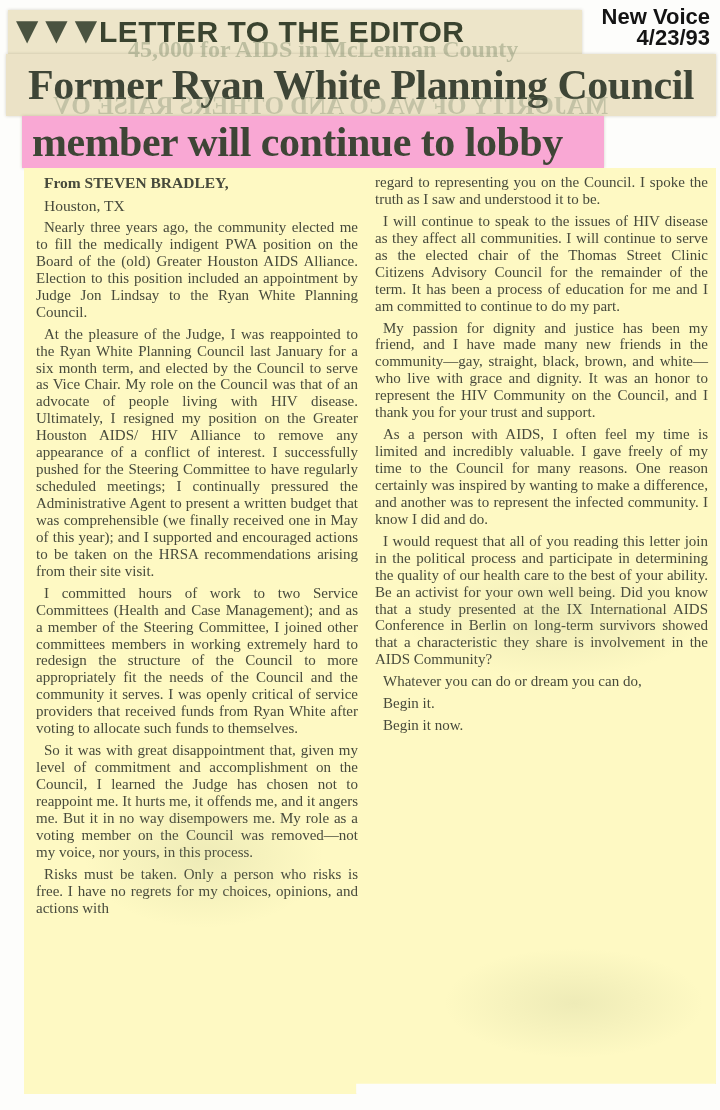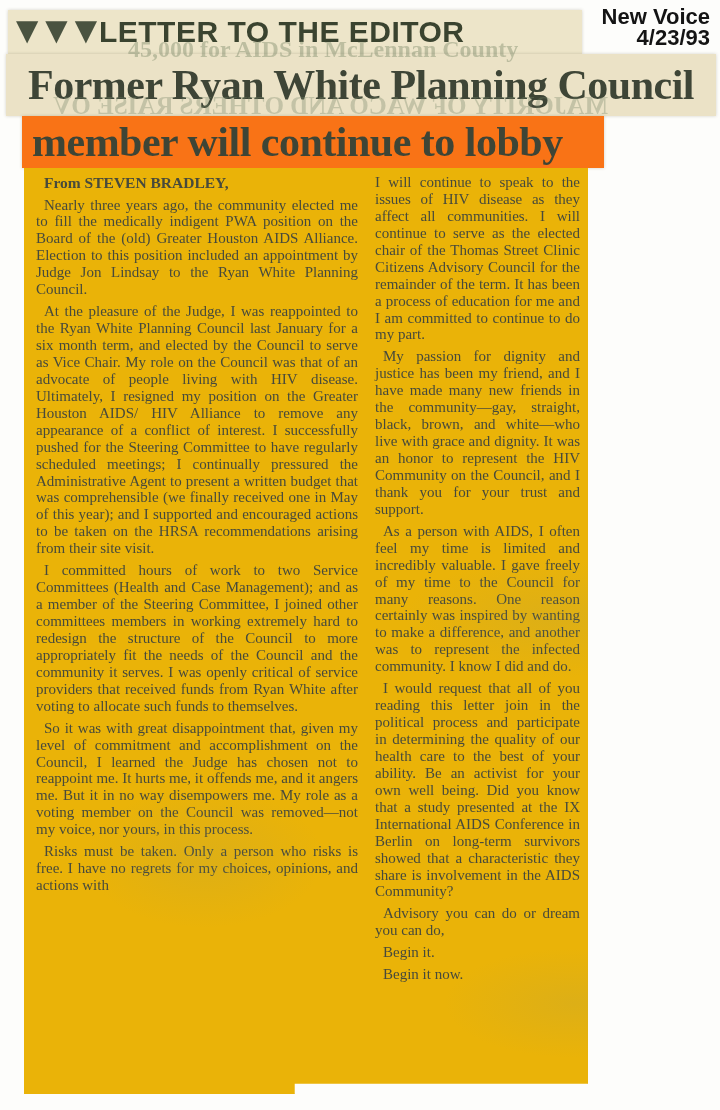--- a/index.html
+++ b/index.html
@@ -23,26 +23,26 @@
     background:#ede5c9;
     display:flex;align-items:center;padding-left:8px;box-sizing:border-box;
   }
   .piece.head1{
     left:6px;top:54px;width:710px;height:62px;
     background:#ebe2c6;
     display:flex;align-items:center;box-sizing:border-box;padding-left:22px;
   }
   .piece.head2{
     left:22px;top:116px;width:582px;height:52px;
-    background:#f97316;
+    background:#f9a8d4;
     display:flex;align-items:center;box-sizing:border-box;padding-left:10px;
   }
   .piece.bodypiece{
-    left:24px;top:168px;width:564px;height:926px;
-    background:#eab308;
+    left:24px;top:168px;width:692px;height:926px;
+    background:#fef9c3;
     box-sizing:border-box;
     padding:6px 8px 0 12px;
     clip-path:polygon(0 0,100% 0,100% 98.9%,48% 98.9%,48% 100%,0 100%);
   }
 
   
   .smudge{position:absolute;border-radius:50%;pointer-events:none;
     background:radial-gradient(closest-side,rgba(140,150,110,.14),rgba(140,150,110,0));}
   .smudge.s1{left:380px;top:390px;width:300px;height:120px;}
   .smudge.s2{left:60px;top:620px;width:240px;height:140px;}
@@ -128,33 +128,35 @@
   <div class="ghost g1">45,000 for AIDS in McLennan County</div>
   <div class="ghost g2">MAJORITY OF WACO AND OTHERS RAISE OV</div>
 
   <div class="piece bodypiece">
     <div class="smudge s1"></div>
     <div class="smudge s2"></div>
     <div class="smudge s3"></div>
     <div class="article">
       <div class="col left">
         <p class="byline">From STEVEN BRADLEY,</p>
+        <p class="byline-loc">Houston, TX</p>
         <div>
             <p>Nearly three years ago, the community elected me to fill the medically indigent PWA position on the Board of the (old) Greater Houston AIDS Alliance. Election to this position included an appointment by Judge Jon Lindsay to the Ryan White Planning Council.</p>
             <p>At the pleasure of the Judge, I was reappointed to the Ryan White Planning Council last January for a six month term, and elected by the Council to serve as Vice Chair. My role on the Council was that of an advocate of people living with HIV disease. Ultimately, I resigned my position on the Greater Houston AIDS/ HIV Alliance to remove any appearance of a conflict of interest. I successfully pushed for the Steering Committee to have regularly scheduled meetings; I continually pressured the Administrative Agent to present a written budget that was comprehensible (we finally received one in May of this year); and I supported and encouraged actions to be taken on the HRSA recommendations arising from their site visit.</p>
             <p>I committed hours of work to two Service Committees (Health and Case Management); and as a member of the Steering Committee, I joined other committees members in working extremely hard to redesign the structure of the Council to more appropriately fit the needs of the Council and the community it serves. I was openly critical of service providers that received funds from Ryan White after voting to allocate such funds to themselves.</p>
             <p>So it was with great disappointment that, given my level of commitment and accomplishment on the Council, I learned the Judge has chosen not to reappoint me. It hurts me, it offends me, and it angers me. But it in no way disempowers me. My role as a voting member on the Council was removed—not my voice, nor yours, in this process.</p>
             <p>Risks must be taken. Only a person who risks is free. I have no regrets for my choices, opinions, and actions with</p>
           </div>
       </div>
       <div class="col right">
+          <p>regard to representing you on the Council. I spoke the truth as I saw and understood it to be.</p>
           <p>I will continue to speak to the issues of HIV disease as they affect all communities. I will continue to serve as the elected chair of the Thomas Street Clinic Citizens Advisory Council for the remainder of the term. It has been a process of education for me and I am committed to continue to do my part.</p>
           <p>My passion for dignity and justice has been my friend, and I have made many new friends in the community—gay, straight, black, brown, and white—who live with grace and dignity. It was an honor to represent the HIV Community on the Council, and I thank you for your trust and support.</p>
           <p>As a person with AIDS, I often feel my time is limited and incredibly valuable. I gave freely of my time to the Council for many reasons. One reason certainly was inspired by wanting to make a difference, and another was to represent the infected community. I know I did and do.</p>
           <p>I would request that all of you reading this letter join in the political process and participate in determining the quality of our health care to the best of your ability. Be an activist for your own well being. Did you know that a study presented at the IX International AIDS Conference in Berlin on long-term survivors showed that a characteristic they share is involvement in the AIDS Community?</p>
-          <p>Advisory you can do or dream you can do,</p>
+          <p>Whatever you can do or dream you can do,</p>
           <p>Begin it.</p>
           <p>Begin it now.</p>
         </div>
     </div>
   </div>
 
 </div>
 
 </body></html>

